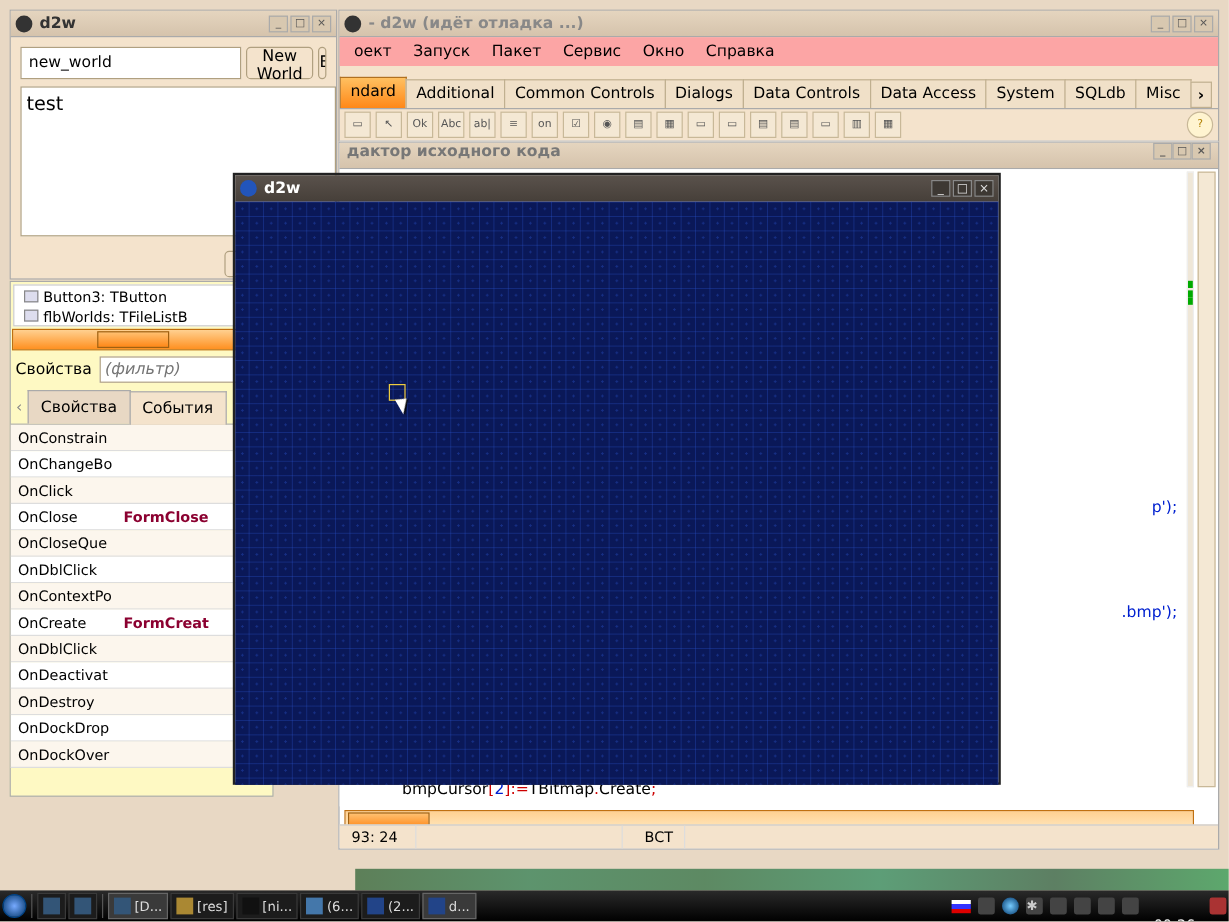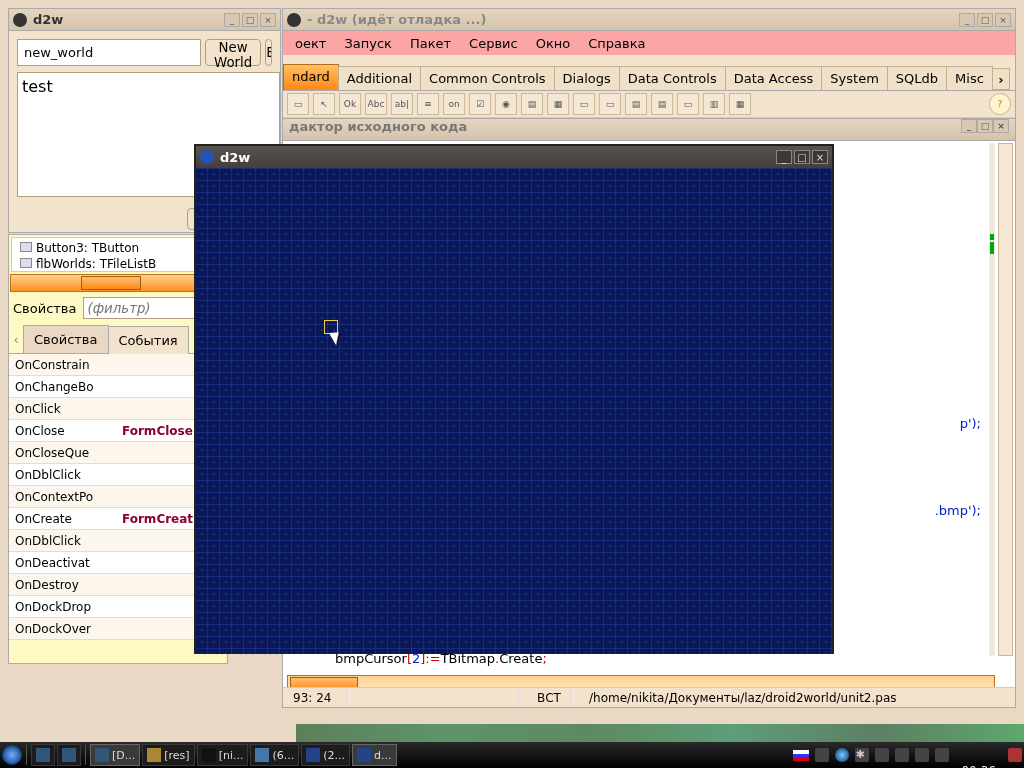--- a/index.html
+++ b/index.html
@@ -31,21 +31,21 @@
 .oi-filter input { flex:1;height:22px;border:1px solid #b0a080;background:#fff;padding:0 4px;color:#888;font-style:italic;}
 .oi-tabs { display:flex; border-bottom:1px solid #aaa;margin-top:2px;}
 .oi-tab { padding: 6px 10px; font-size: 13px; background:#e8d8c4; border:1px solid #aaa; border-bottom:none; margin-right:-1px; position:relative;}
 .oi-tab:first-child{margin-left:12px;}
 .oi-tab.active{background:#f4e3cc;top:1px;}
 .oi-tabarrow{width:14px;display:flex;align-items:center;justify-content:center;color:#888;}
 .ev-grid { }
 .ev-row{display:flex;border-bottom:1px solid #ddd;height:22px;align-items:center;background:#fff;font-size:12px;}
 .ev-row:nth-child(odd){background:#fcf6ed;}
 .ev-name{width:90px;padding-left:6px;overflow:hidden;white-space:nowrap;}
-.ev-val{flex:1;color:#8b0030;font-weight:bold;padding-left:4px;overflow:hidden;margin-left:19px;}
+.ev-val{flex:1;color:#8b0030;font-weight:bold;padding-left:4px;overflow:hidden;}
 
 
 .win-main { position: absolute; left: 282px; top: 8px; width: 734px; height: 700px; background: #f4e3cc; border: 1px solid #aaa;}
 .menubar { display:flex;gap:2px;padding:2px 4px;font-size:13px;height:24px;align-items:center;background:#fca5a5;}
 .menubar span{padding:3px 8px;}
 .comp-tabs{display:flex;height:34px;border-bottom:1px solid #aaa;margin-top:2px;overflow:hidden;align-items:flex-end;}
 .comp-tab{padding:4px 8px;font-size:13px;border:1px solid #c0b090;background:#f0e0c8;border-bottom:none;white-space:nowrap;margin-right:-1px;}
 .comp-tab.active{background:linear-gradient(#ffc060,#ff8818);border-color:#b07020;color:#000;font-weight:normal;padding-bottom:6px;}
 .comp-arrow{width:18px;height:22px;display:flex;align-items:center;justify-content:center;background:#f0e0c8;border:1px solid #c0b090;font-weight:bold;}
 .toolbar{display:flex;gap:4px;padding:3px 4px;height:27px;border-bottom:1px solid #ccc;align-items:center;}
@@ -177,21 +177,20 @@
     </div>
     <div class="src-vscroll"></div>
   </div>
   <div class="src-scroll">
       <div class="thumb"></div>
     </div>
   <div class="statusbar">
     <div class="cell" style="width:60px">93: 24</div>
     <div class="cell" style="width:160px"></div>
     <div class="cell" style="width:40px">ВСТ</div>
-    <div class="cell" style="flex:1;border:none">/home/nikita/Документы/laz/droid2world/unit2.pas</div>
   </div>
 </div>
 
 <div class="oi">
   <div class="oi-tree">
     <div><span class="tree-ic"></span><span>Button3: TButton</span></div>
     <div><span class="tree-ic"></span><span>flbWorlds: TFileListB</span></div>
   </div>
   <div class="oi-hscroll">
       <div class="thumb"></div>

